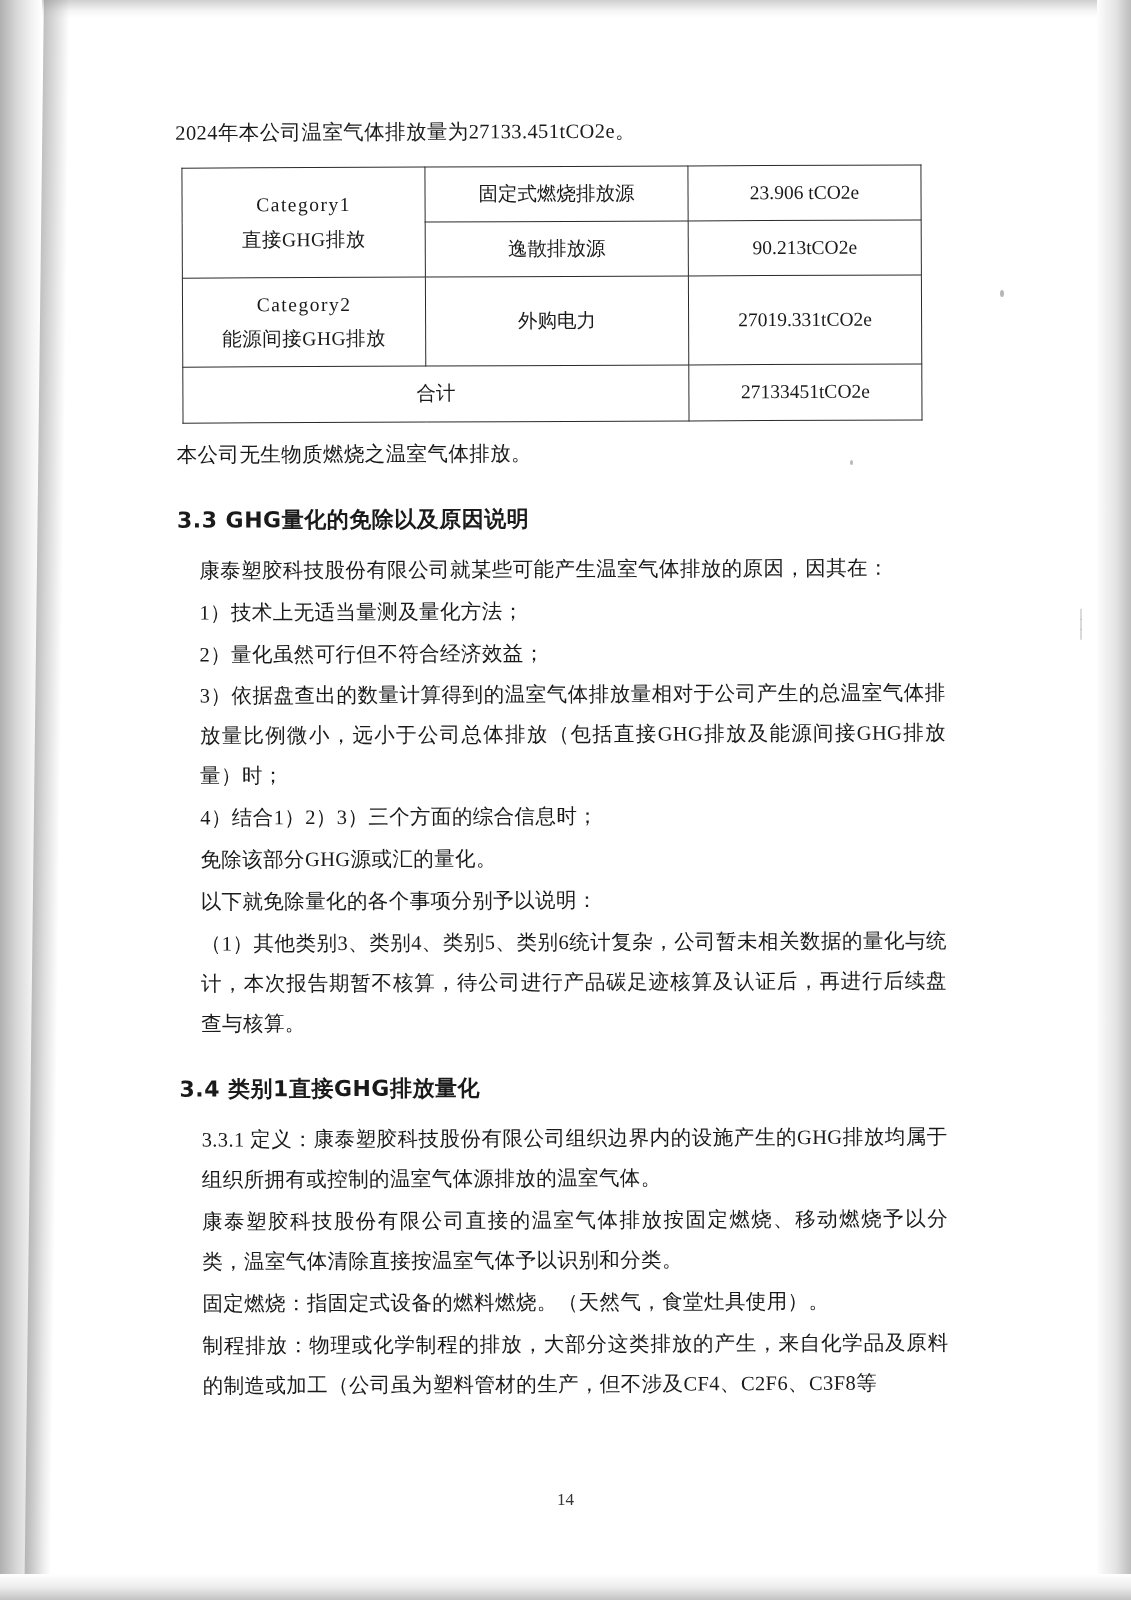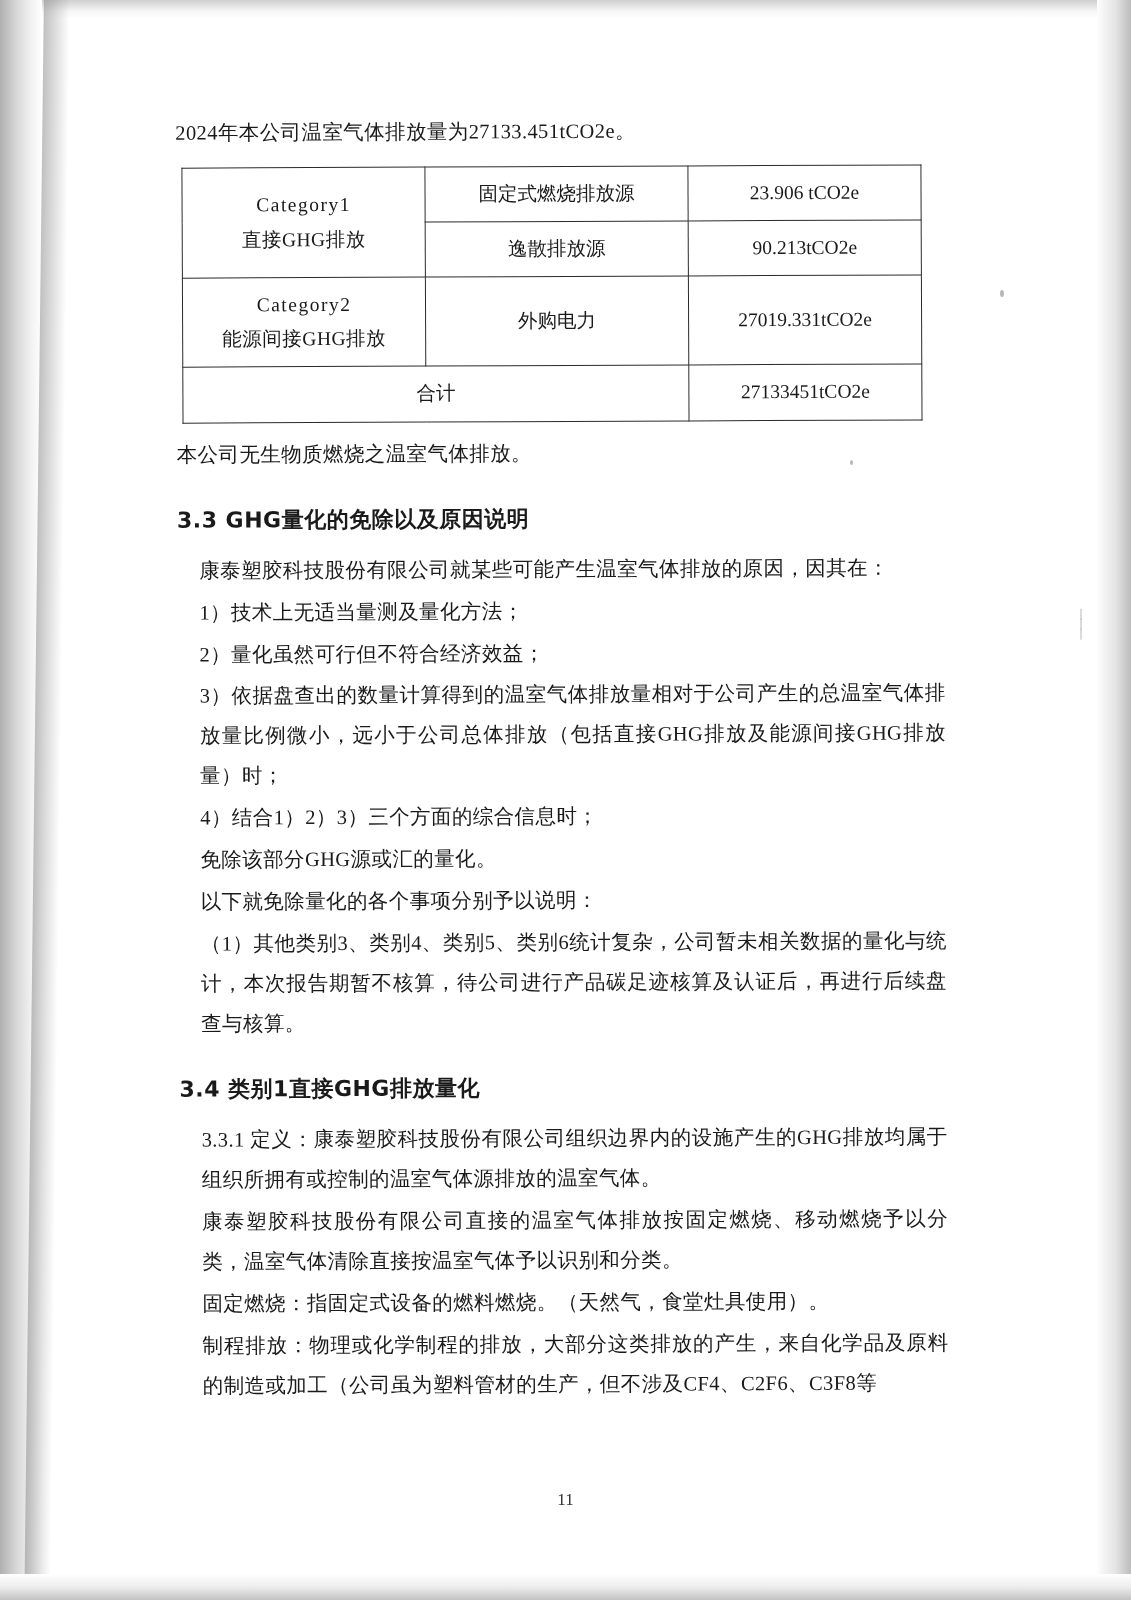--- a/index.html
+++ b/index.html
@@ -185,15 +185,15 @@
 
     <h2 class="heading">3.4 类别1直接GHG排放量化</h2>
 
     <p class="para indent2">3.3.1 定义：康泰塑胶科技股份有限公司组织边界内的设施产生的GHG排放均属于组织所拥有或控制的温室气体源排放的温室气体。</p>
     <p class="para indent2">康泰塑胶科技股份有限公司直接的温室气体排放按固定燃烧、移动燃烧予以分类，温室气体清除直接按温室气体予以识别和分类。</p>
     <p class="para indent2">固定燃烧：指固定式设备的燃料燃烧。（天然气，食堂灶具使用）。</p>
     <p class="para indent2">制程排放：物理或化学制程的排放，大部分这类排放的产生，来自化学品及原料的制造或加工（公司虽为塑料管材的生产，但不涉及CF4、C2F6、C3F8等</p>
 
   </div>
 
-  <div class="page-number">11</div>
+  <div class="page-number">14</div>
 
 </div>
 
 </body></html>

